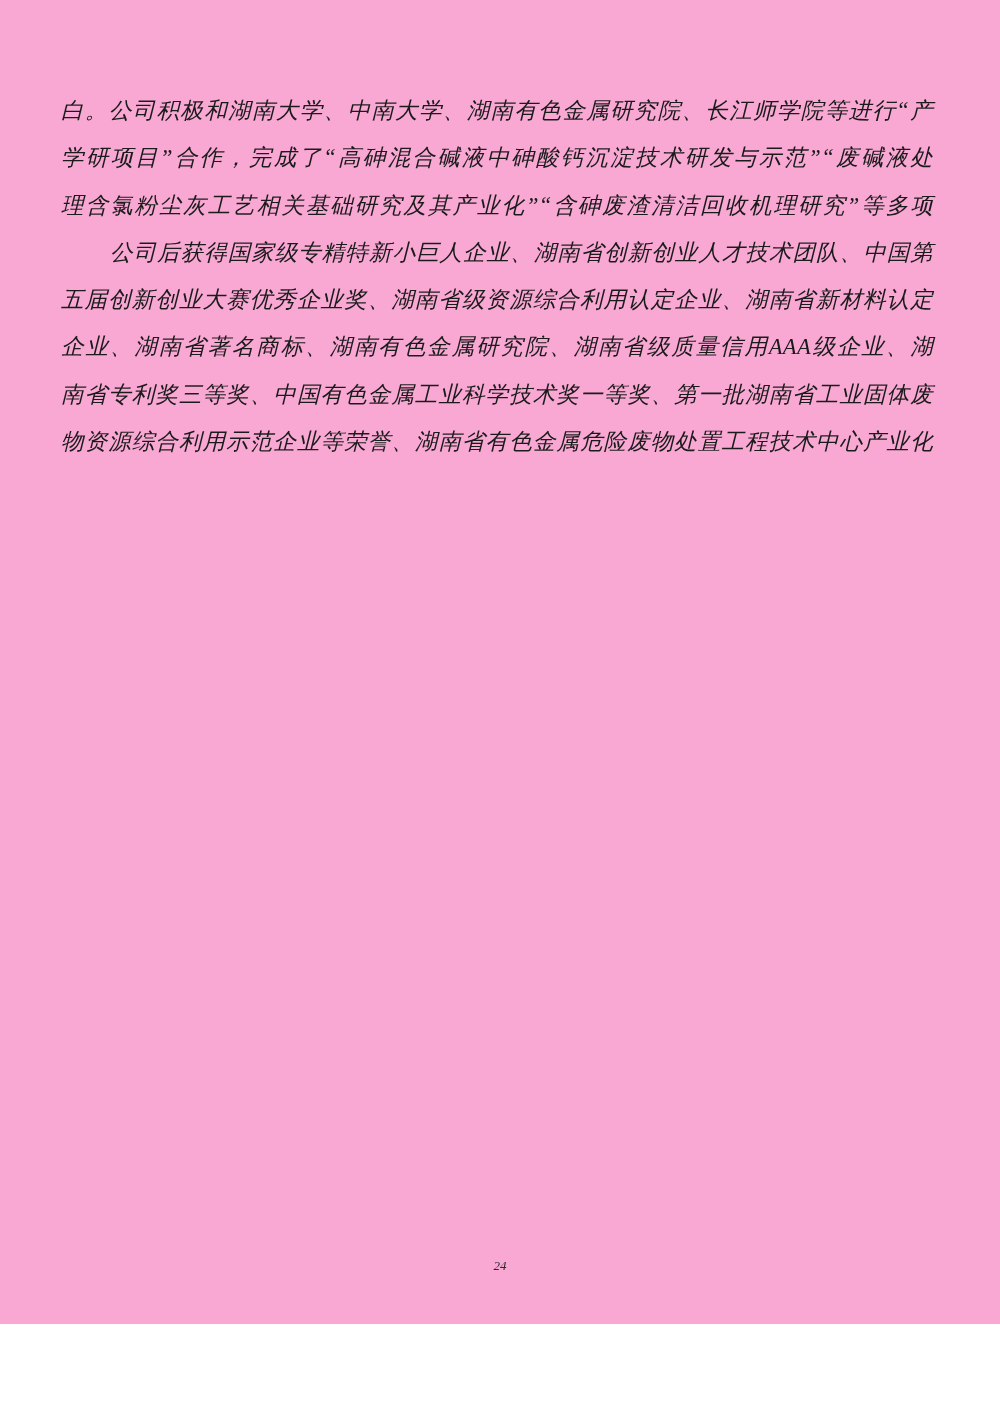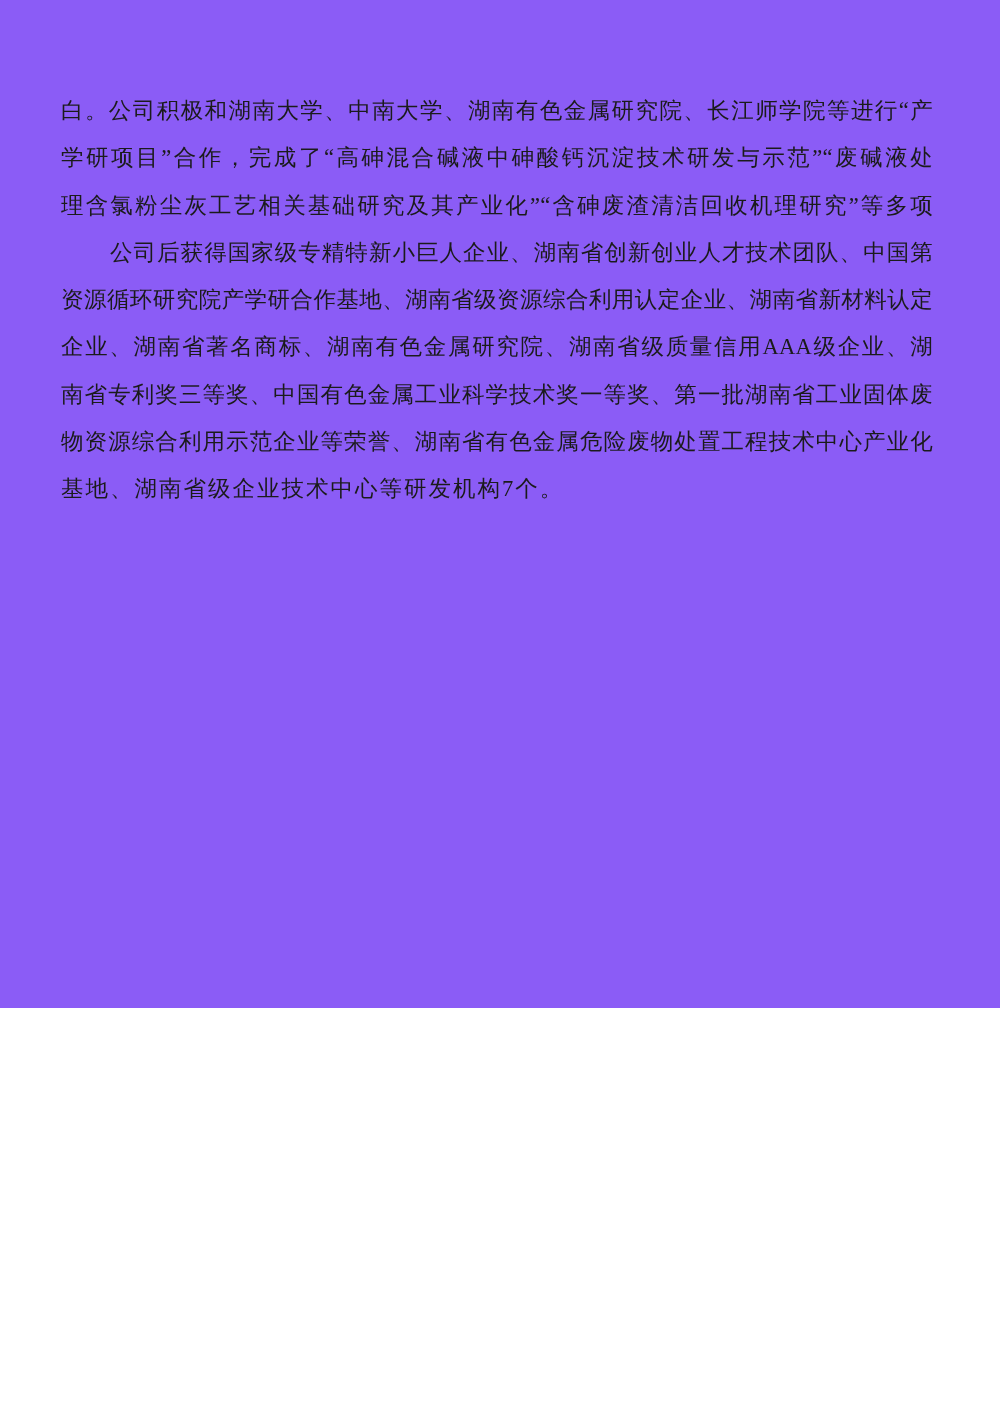--- a/index.html
+++ b/index.html
@@ -3,25 +3,26 @@
 <meta charset="utf-8">
 <style>
   html, body {
     margin: 0;
     padding: 0;
     background: #ffffff;
   }
   .page {
     position: relative;
     width: 1000px;
-    height: 1008px;
-    background: #8b5cf6;
+    height: 1324px;
+    background: #f9a8d4;
     overflow: hidden;
     font-family: "Liberation Serif", "DejaVu Serif", serif;
     color: #1b1b1b;
+    font-style: italic;
   }
   .content {
     position: absolute;
     left: 61px;
     top: 87px;
     width: 872px;
   }
   .para {
     margin: 0;
     padding: 0;
@@ -78,24 +79,23 @@
   <div class="content">
 
     <p class="para">
       <span class="ln j">白。公司积极和湖南大学、中南大学、湖南有色金属研究院、长江师学院等进行“产</span>
       <span class="ln j">学研项目”合作，完成了“高砷混合碱液中砷酸钙沉淀技术研发与示范”“废碱液处</span>
       <span class="ln j">理含氯粉尘灰工艺相关基础研究及其产业化”“含砷废渣清洁回收机理研究”等多项</span>
     </p>
 
     <p class="para">
       <span class="ln j indent">公司后获得国家级专精特新小巨人企业、湖南省创新创业人才技术团队、中国第</span>
-      <span class="ln j">资源循环研究院产学研合作基地、湖南省级资源综合利用认定企业、湖南省新材料认定</span>
+      <span class="ln j">五届创新创业大赛优秀企业奖、湖南省级资源综合利用认定企业、湖南省新材料认定</span>
       <span class="ln j">企业、湖南省著名商标、湖南有色金属研究院、湖南省级质量信用AAA级企业、湖</span>
       <span class="ln j">南省专利奖三等奖、中国有色金属工业科学技术奖一等奖、第一批湖南省工业固体废</span>
       <span class="ln j">物资源综合利用示范企业等荣誉、湖南省有色金属危险废物处置工程技术中心产业化</span>
-      <span class="ln end">基地、湖南省级企业技术中心等研发机构7个。</span>
     </p>
 
   </div>
 
 
   <div class="page-number">24</div>
 </div>
 
 </body></html>

